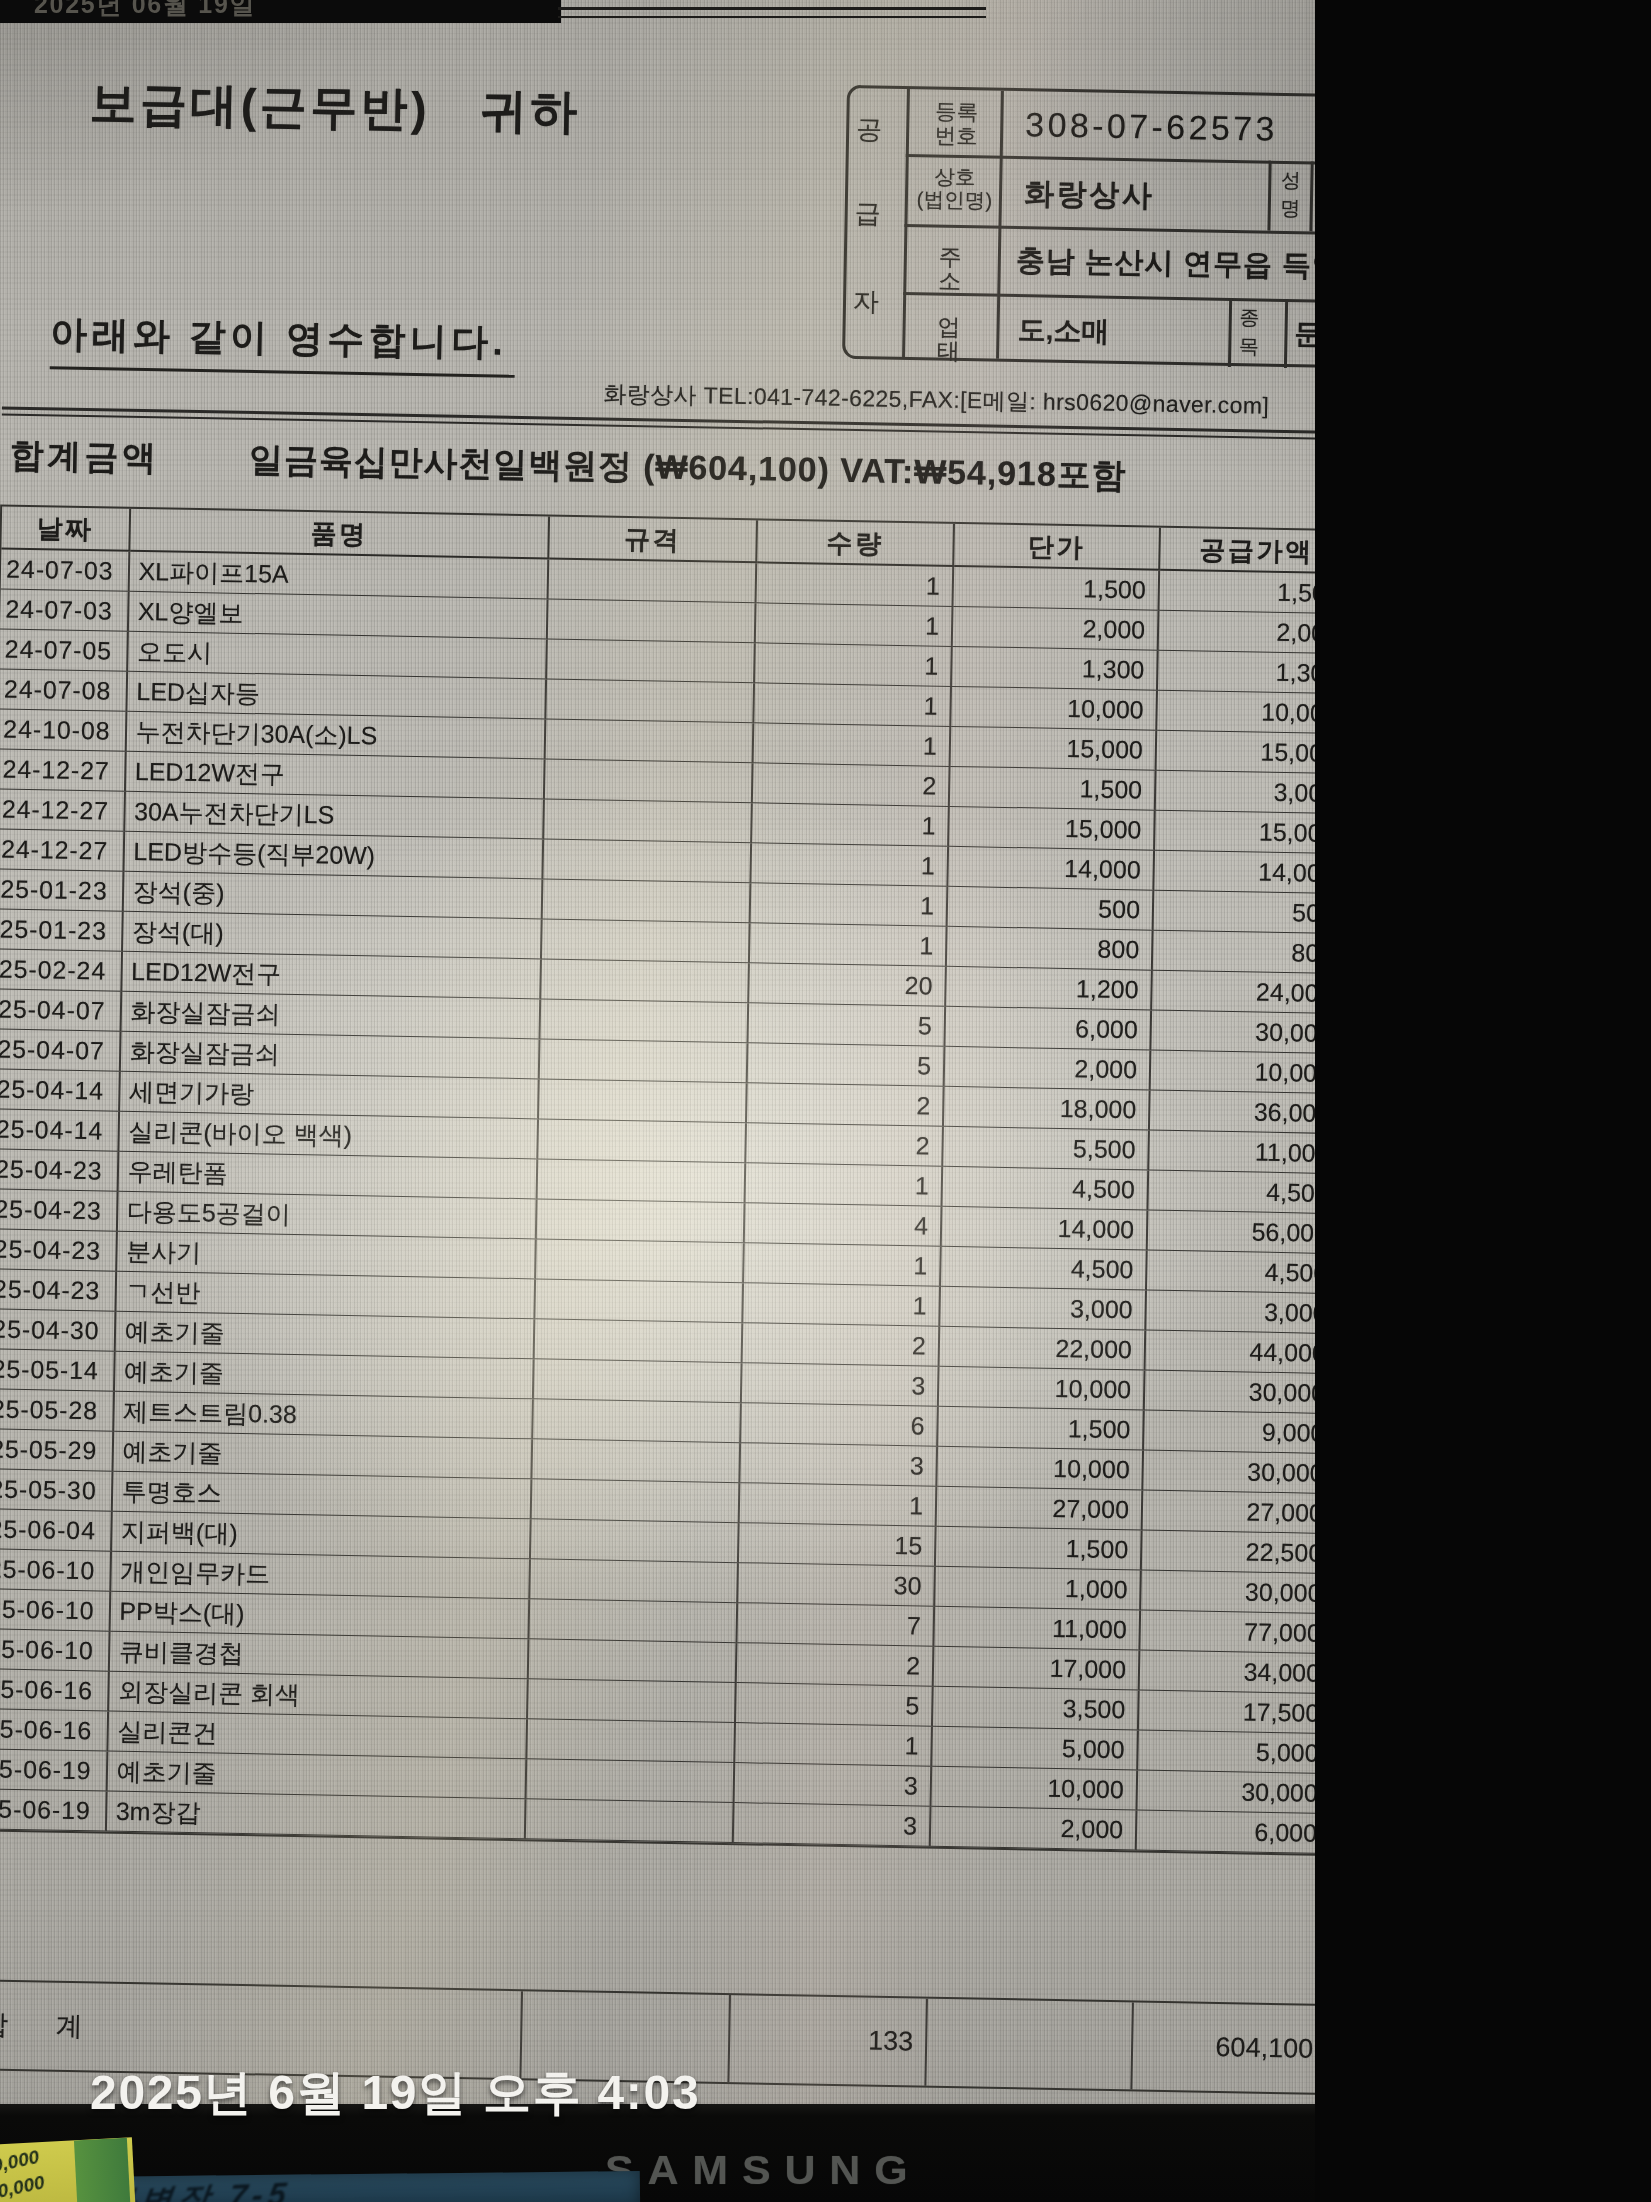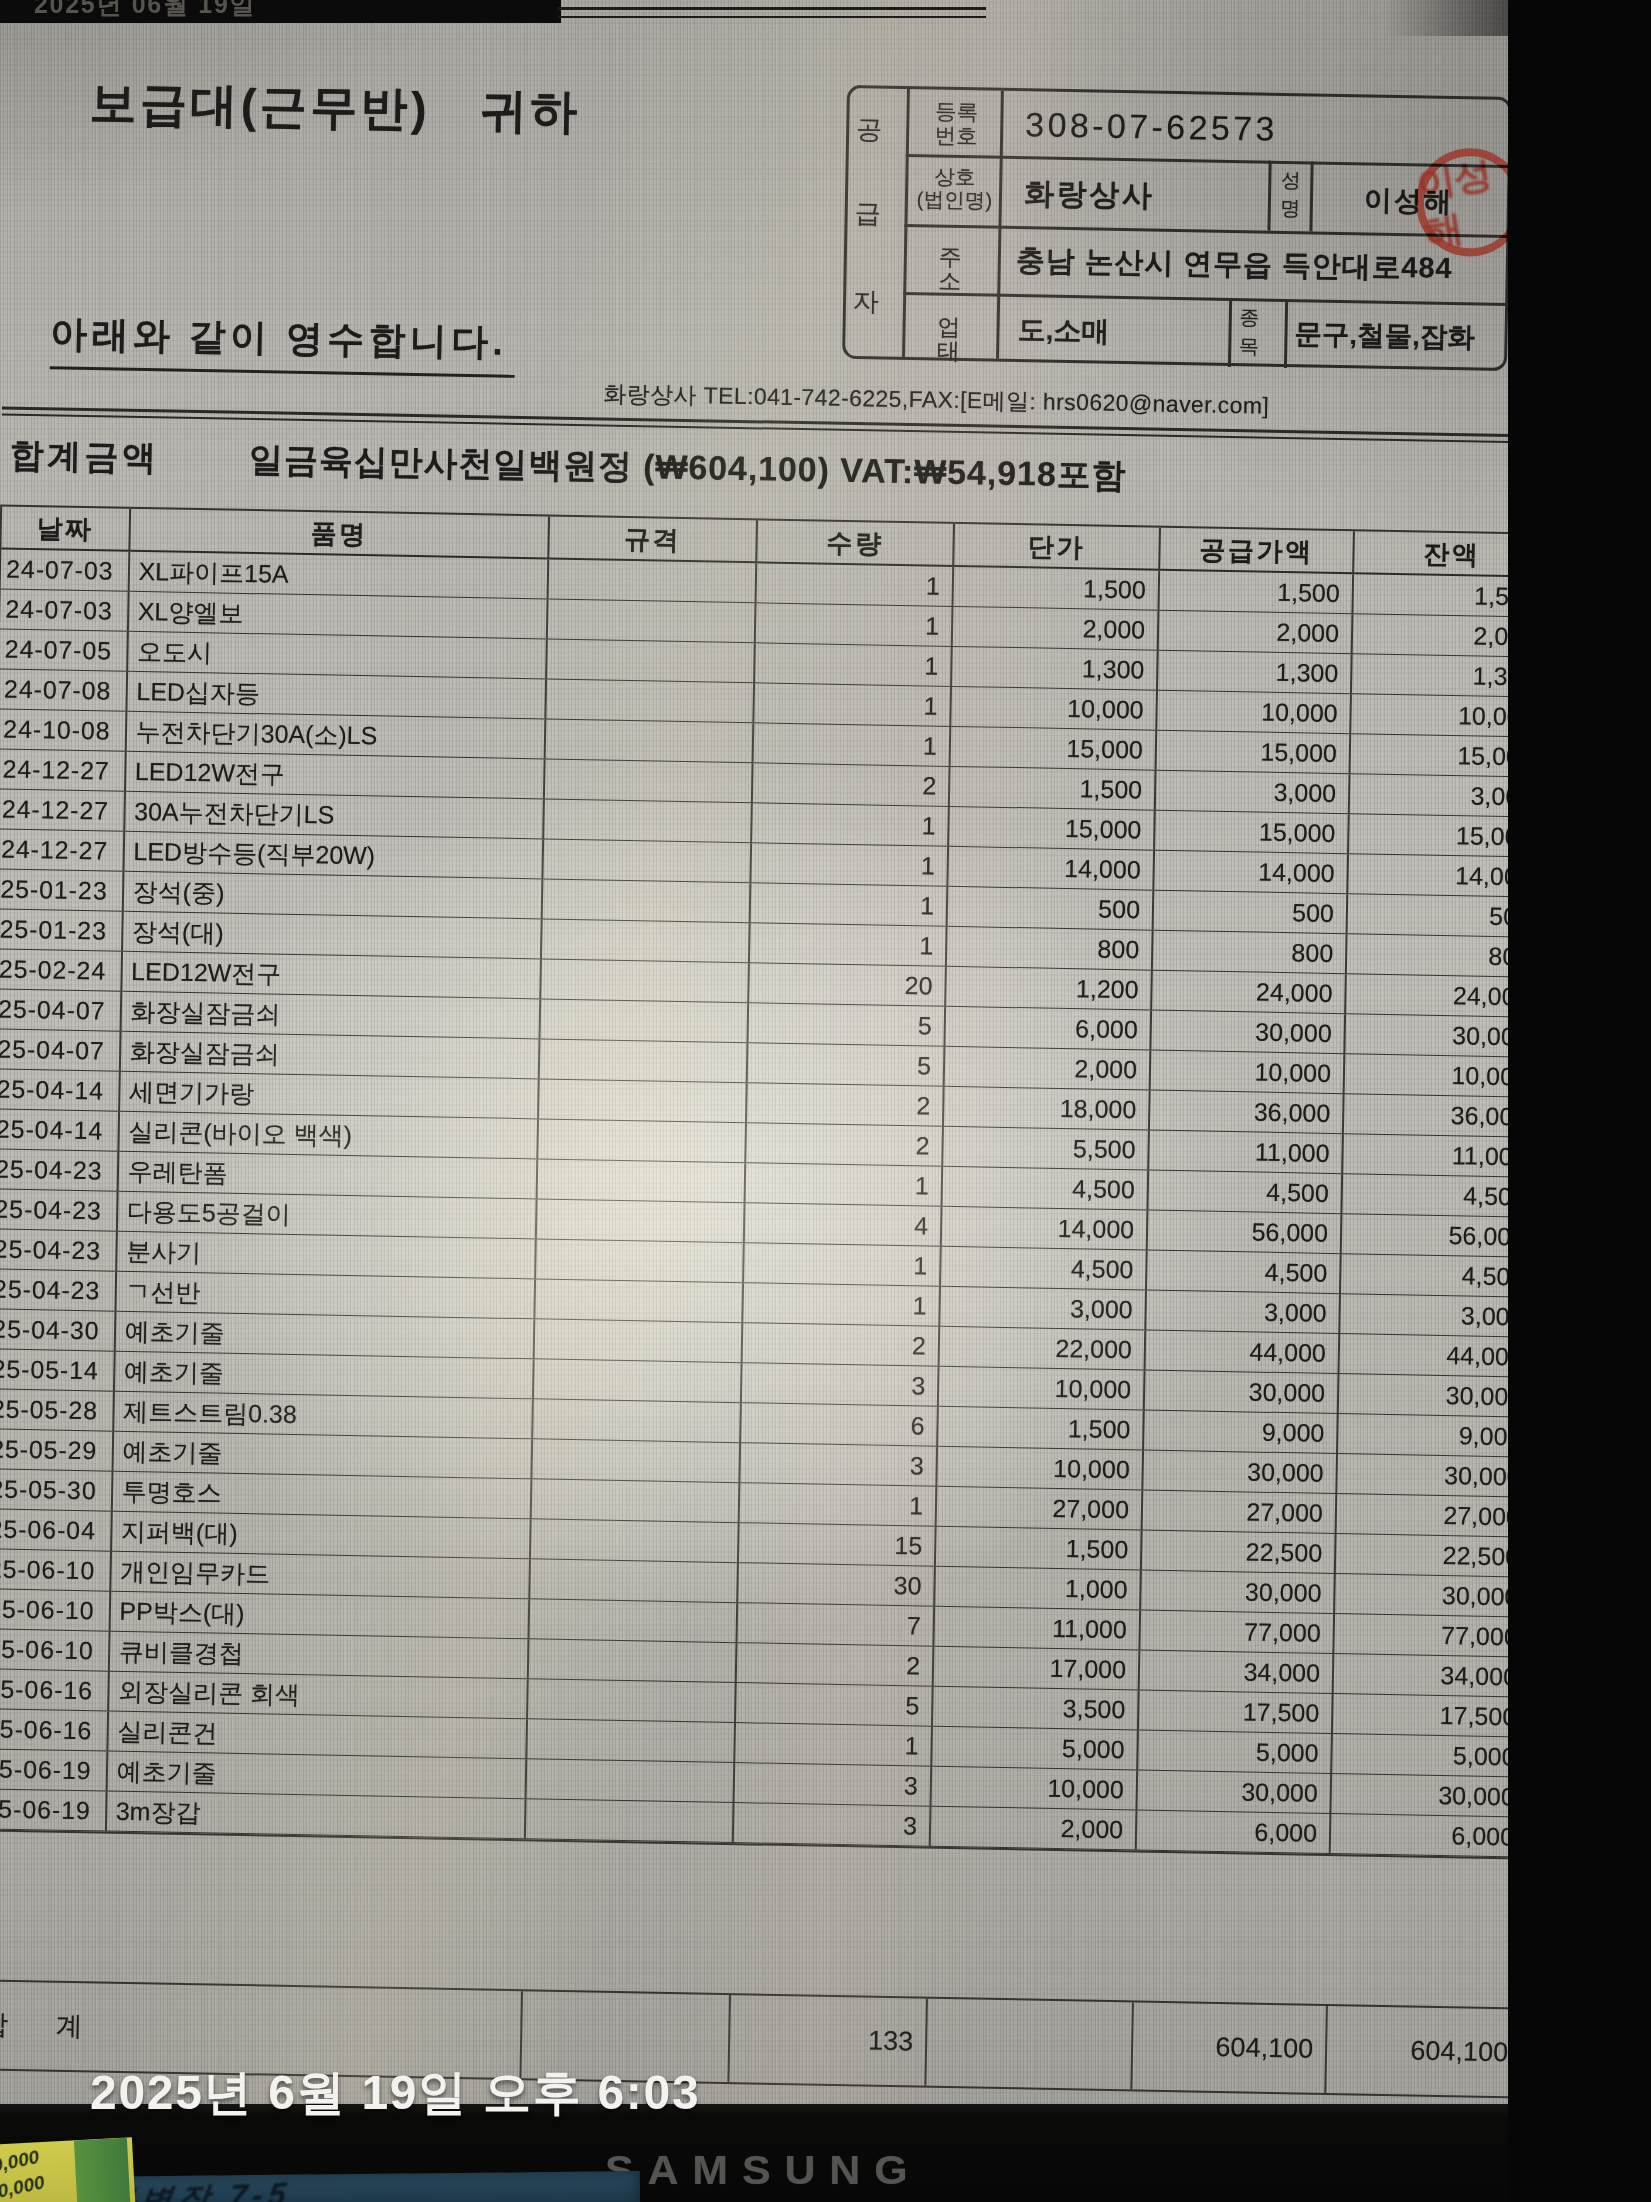--- a/index.html
+++ b/index.html
@@ -1,18 +1,18 @@
 <!DOCTYPE html>
 <html style="font-size:13.8px"><head>
 <meta charset="utf-8">
 <style>
   * { margin:0; padding:0; box-sizing:border-box; }
   html,body { width:1652px; height:2203px; overflow:hidden; background:#060606;
     font-family:"Liberation Sans","DejaVu Sans",sans-serif; }
-  .stage { position:relative; width:1508px; height:2203px; overflow:hidden; }
+  .stage { position:relative; width:1315px; height:2203px; overflow:hidden; }
 
   
   .paper { position:absolute; left:0; top:0; width:1581px; height:2104px; overflow:hidden;
     background:
       repeating-linear-gradient(90deg, rgba(25,25,22,.10) 0 0.9px, rgba(252,252,246,.07) 0.9px 1.7px, rgba(0,0,0,0) 1.7px 3.4px),
       repeating-linear-gradient(0deg, rgba(0,0,0,.035) 0 1.7px, rgba(0,0,0,0) 1.7px 5.2px),
       radial-gradient(946px 688px at 44% 56%, #dddbd4 0%, rgba(221,219,212,0) 62%),
       radial-gradient(1291px 774px at 108% 8%, rgba(0,0,0,.20), rgba(0,0,0,0) 55%),
       radial-gradient(1118px 602px at -5% -4%, rgba(0,0,0,.16), rgba(0,0,0,0) 50%),
       linear-gradient(180deg,#a8a6a0 0%,#b5b3ad 15%,#c0beb7 45%,#b3b1aa 78%,#a3a19b 100%);
@@ -492,21 +492,21 @@
   </div>
 
   <div class="topbar">
     <span>2025년 06월 19일</span>
   </div>
   <div class="topline"></div>
   <div class="tr-shade"></div>
   <div class="bezel-right"></div>
   <div class="bezel-bottom"></div>
 
-  <div class="timestamp">2025년 6월 19일 오후 6:03</div>
+  <div class="timestamp">2025년 6월 19일 오후 4:03</div>
 
   <div class="samsung">SAMSUNG</div>
 
   <div class="sticky">
     <div class="hw">
       <div>0,000</div>
       <div>0,000</div>
     </div>
     <div class="green"></div>
   </div>

